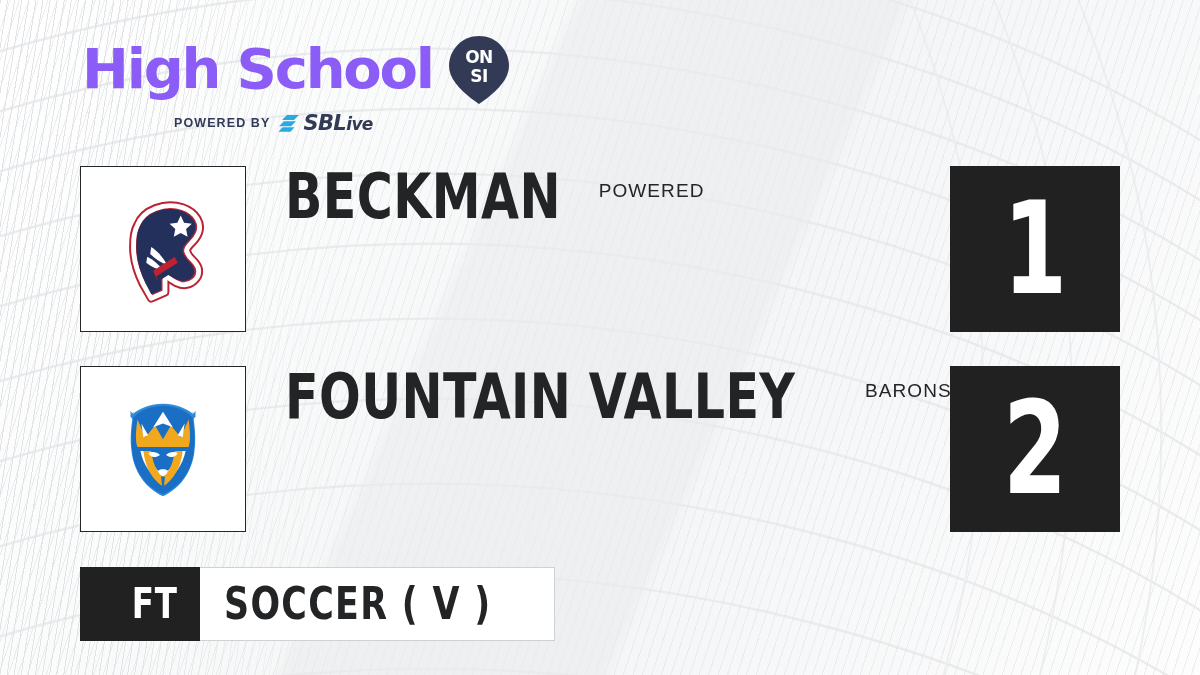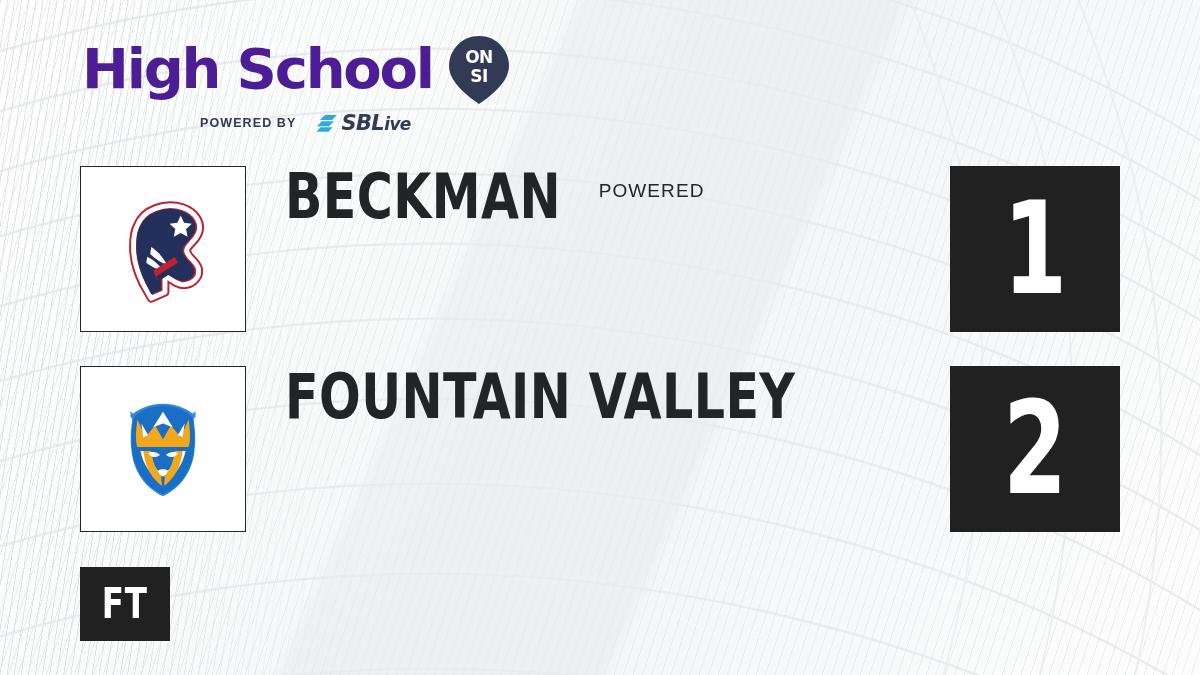--- a/index.html
+++ b/index.html
@@ -66,31 +66,31 @@
     display: flex;
     align-items: center;
     gap: 14px;
   }
   .brand-word {
     font-family: "DejaVu Sans", sans-serif;
     font-weight: 700;
     font-size: 56px;
     line-height: 58px;
     letter-spacing: -2.2px;
-    color: #4c1d95;
+    color: #8b5cf6;
     white-space: nowrap;
   }
   .pin { width: 64px; height: 70px; flex: none; }
 
   .powered {
     display: flex;
     align-items: center;
-    gap: 20px;
+    gap: 8px;
     margin-top: 7px;
-    padding-left: 118px;
+    padding-left: 92px;
   }
   .powered-label {
     font-size: 12.5px;
     font-weight: 700;
     letter-spacing: 1.1px;
     color: #333a55;
     white-space: nowrap;
   }
   .sblive { display: flex; align-items: center; gap: 3px; }
   .sblive-mark { width: 22px; height: 19px; flex: none; }
@@ -183,20 +183,21 @@
     height: 74px;
     display: flex;
     align-items: stretch;
   }
   .status-code {
     width: 90px;
     background: #212121;
     display: flex;
     align-items: center;
     justify-content: center;
+    padding-left: 30px;
   }
   .status-code span {
     font-family: "DejaVu Sans Condensed", "Liberation Sans Narrow", "Liberation Sans", sans-serif;
     font-weight: 700;
     font-size: 42px;
     line-height: 42px;
     color: #ffffff;
     transform: scaleX(0.86);
     letter-spacing: 1px;
   }
@@ -312,25 +313,29 @@
         <path d="M40 62 L48 62 C50 76 54 84 60 88 C66 84 70 76 72 62 L80 62 C78 80 70 92 60 98 C50 92 42 80 40 62 Z" fill="#f2a81d"></path>
         <path d="M45 64 C49 62 54 63 57 66 C53 69 47 69 45 64 Z" fill="#ffffff"></path>
         <path d="M75 64 C71 62 66 63 63 66 C67 69 73 69 75 64 Z" fill="#ffffff"></path>
         <path d="M60 68 L64 80 L60 84 L56 80 Z" fill="#1a6fc4"></path>
         <path d="M55 82 C58 80 62 80 65 82 L63 86 L57 86 Z" fill="#ffffff"></path>
         <path d="M58 88 L62 88 L61 98 L59 98 Z" fill="#1a6fc4"></path>
       </svg>
     </div>
     <div class="team-text">
       <div class="team-name">FOUNTAIN VALLEY</div>
+      <div class="team-sub">BARONS</div>
     </div>
     <div class="score-box">
       <div class="score-num">2</div>
     </div>
   </div>
 
   <div class="status-strip">
     <div class="status-code">
       <span>FT</span>
     </div>
+    <div class="status-sport">
+      <span>SOCCER ( V )</span>
+    </div>
   </div>
 
 </div>
 
 </body></html>

